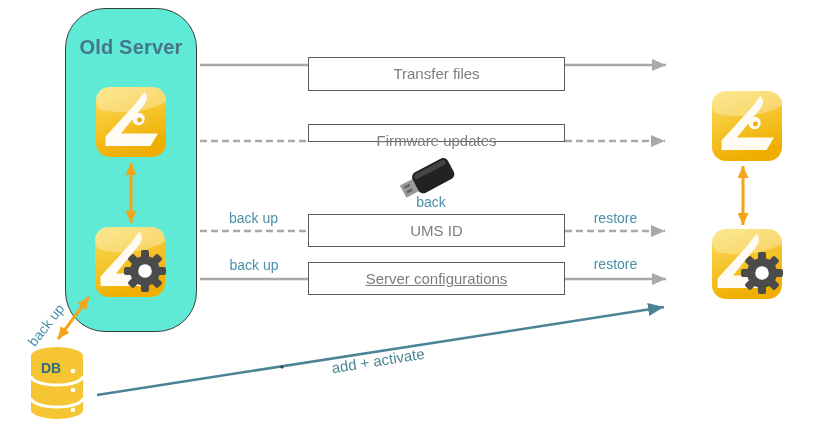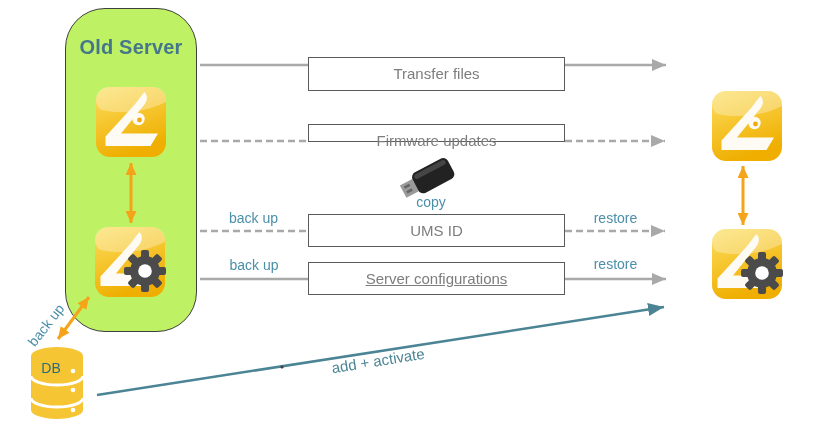--- a/index.html
+++ b/index.html
@@ -1,37 +1,37 @@
 <!DOCTYPE html>
 <html><head>
 <meta charset="utf-8">
 <style>
   html,body{margin:0;padding:0;background:#fff;}
   .stage{
     position:relative;width:830px;height:425px;background:#fff;overflow:hidden;
     font-family:"Liberation Sans",sans-serif;
   }
   .panel{
-    position:absolute;background:#bef264;border:1.4px solid #3f3f3f;border-radius:40px;
+    position:absolute;background:#5eead4;border:1.4px solid #3f3f3f;border-radius:40px;
     box-sizing:border-box;
   }
   .panel-old{left:65px;top:8px;width:132px;height:324px;}
   .panel-new{left:674px;top:10px;width:131px;height:320px;}
   .panel-title{
     margin-top:27px;text-align:center;font-size:20px;font-weight:bold;color:#45768b;
     letter-spacing:.2px;
   }
   .flowbox{
     position:absolute;left:308px;width:257px;background:#fff;border:1.2px solid #5a5a5a;
     box-sizing:border-box;color:#7d7d7d;font-size:15px;text-align:center;
   }
   .lbl{position:absolute;font-size:14px;color:#4b8fa9;text-align:center;white-space:nowrap;}
   .lbl-rot-db{transform:rotate(-52deg);}
   .lbl-rot-add{transform:rotate(-9deg);font-size:15px;color:#4b8494;}
-  .db-label{color:#2f6b7c;font-weight:400;font-size:14px;}
+  .db-label{color:#2f6b7c;font-weight:700;font-size:14px;}
   .icon{position:absolute;overflow:visible;}
   svg.overlay{position:absolute;left:0;top:0;width:830px;height:425px;overflow:visible;}
 </style>
 </head>
 <body>
 
 <div class="stage">
 
   <div class="panel panel-old">
     <div class="panel-title">Old Server</div>
@@ -156,18 +156,18 @@
     <path d="M4 52 a26 9 0 0 0 52 0" fill="none" stroke="#ffffff" stroke-width="3"></path>
     <circle cx="46" cy="25" r="2.3" fill="#ffffff"></circle>
     <circle cx="46" cy="44" r="2.3" fill="#ffffff"></circle>
     <circle cx="46" cy="64" r="2.3" fill="#ffffff"></circle>
   </svg>
 
   <div class="lbl" style="left:200px;top:210px;width:107px;">back up</div>
   <div class="lbl" style="left:200px;top:257px;width:108px;">back up</div>
   <div class="lbl" style="left:565px;top:210px;width:101px;">restore</div>
   <div class="lbl" style="left:565px;top:256px;width:101px;">restore</div>
-  <div class="lbl" style="left:399px;top:194px;width:64px;">copy</div>
+  <div class="lbl" style="left:399px;top:194px;width:64px;">back</div>
   <div class="lbl lbl-rot-db" style="left:0px;top:317px;width:92px;">back up</div>
   <div class="lbl db-label" style="left:32px;top:360px;width:38px;">DB</div>
   <div class="lbl lbl-rot-add" style="left:303px;top:352px;width:150px;">add + activate</div>
 
 </div>
 
 </body></html>

